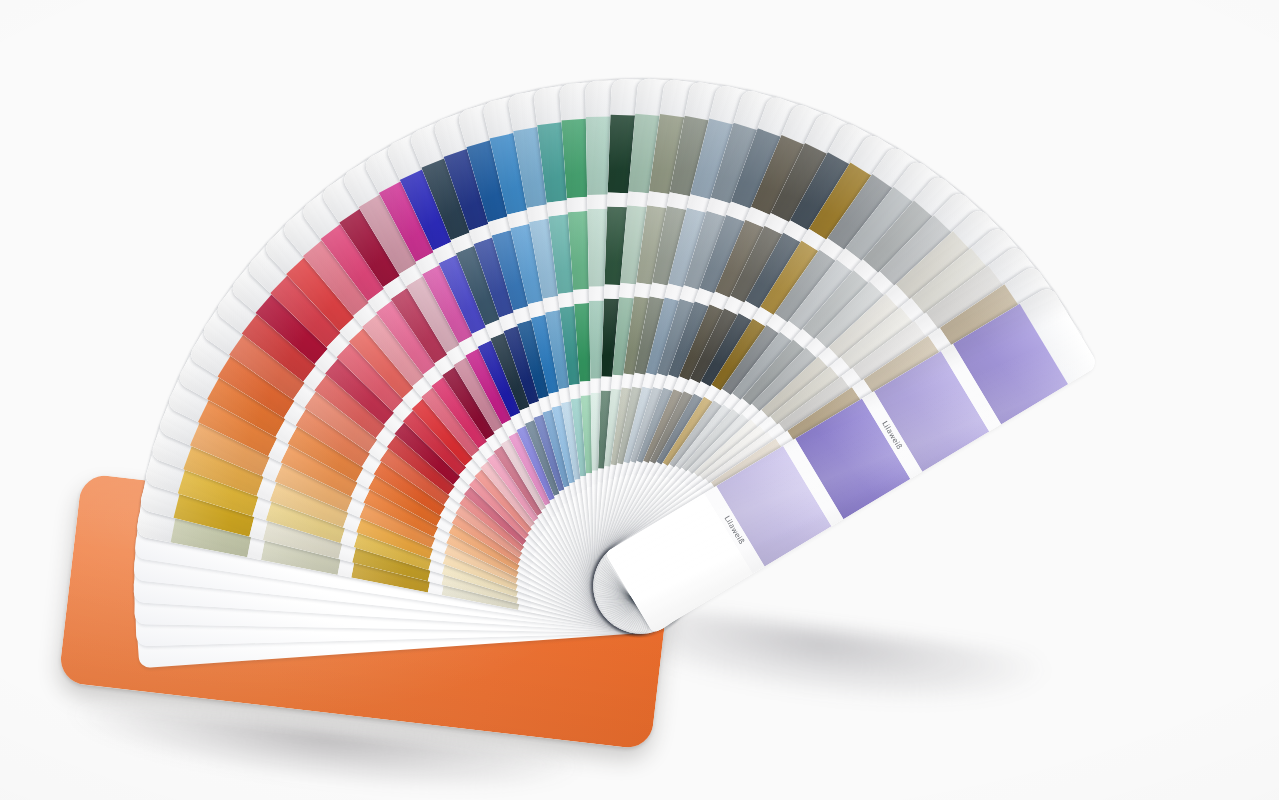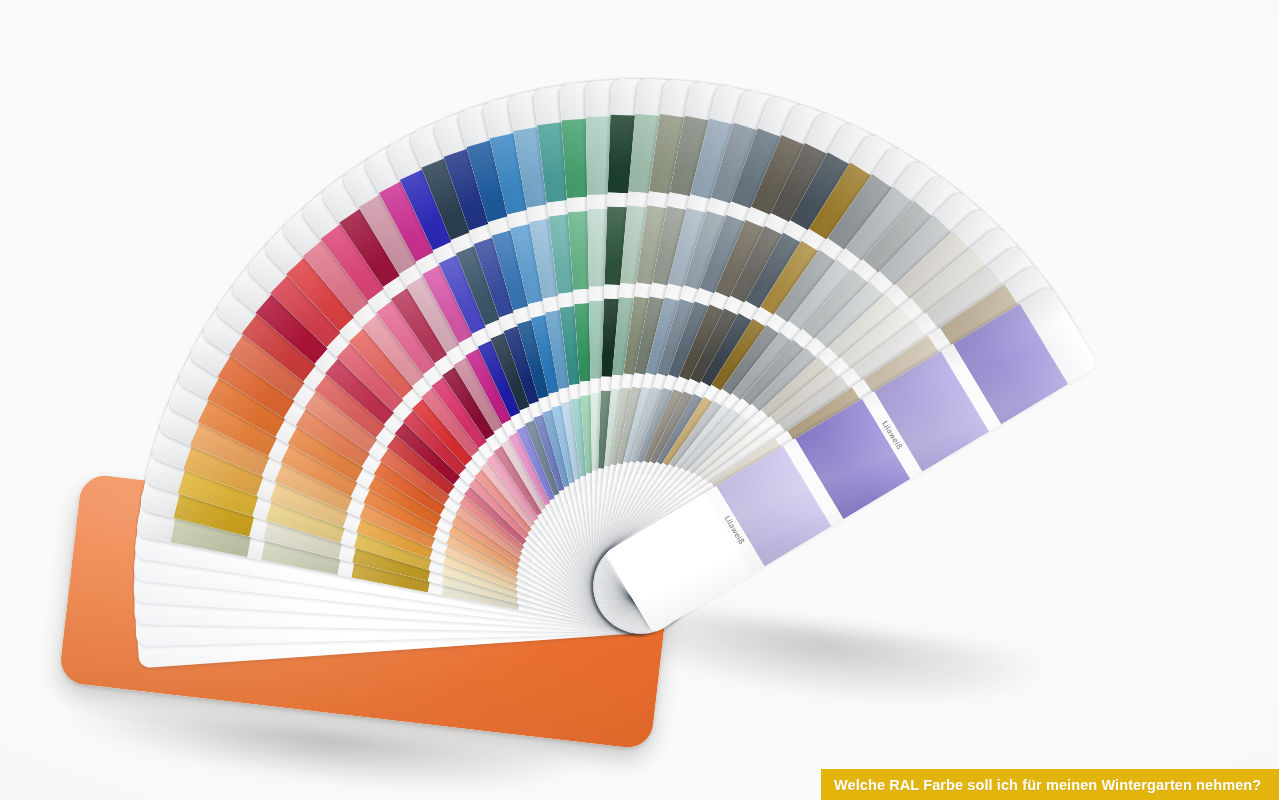--- a/index.html
+++ b/index.html
@@ -1395,17 +1395,14 @@
 
   <div id="coverShadow"></div>
 
   <div id="cover">
     <div class="plate"></div>
     <div class="hole"></div>
   </div>
 
   <div class="vignette"></div>
 
-  <div id="caption">
-    <span>Welche RAL Farbe soll ich für meinen Wintergarten nehmen?</span>
-  </div>
 
 </div>
 
 </body></html>

